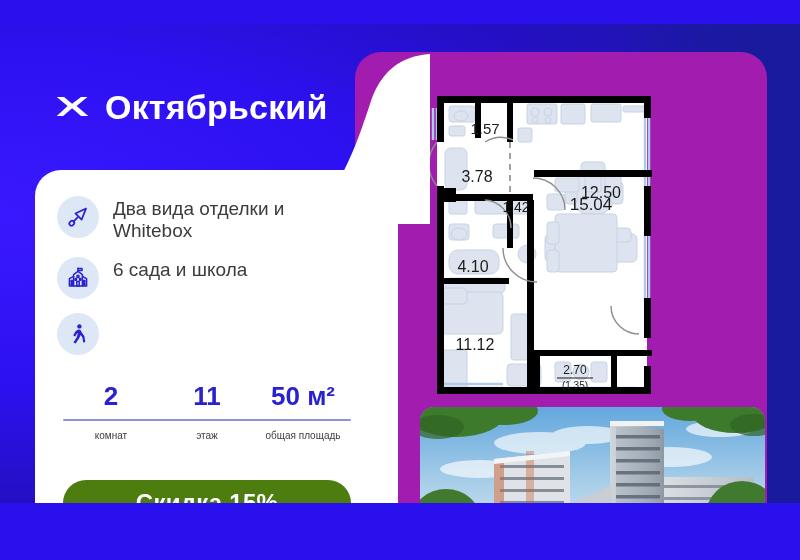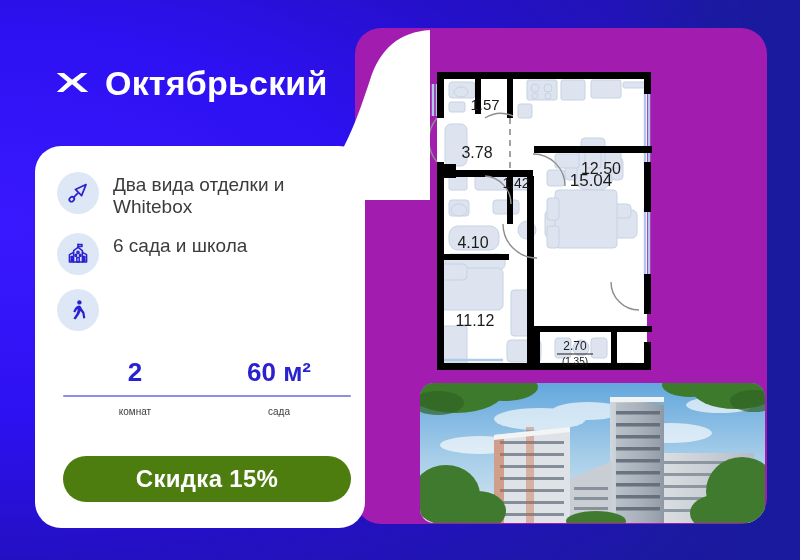--- a/index.html
+++ b/index.html
@@ -1,21 +1,21 @@
 <!DOCTYPE html>
 <html><head>
 <meta charset="utf-8">
 <style>
   html,body{margin:0;padding:0;}
   body{
     width:800px;height:560px;overflow:hidden;
     font-family:"Liberation Sans",sans-serif;
     background:#2b10ee;
   }
-  .stage{position:relative;width:800px;height:560px;overflow:hidden;}
+  .stage{position:relative;width:800px;height:479px;overflow:hidden;margin-top:24px;}
 
   
   .bg{position:absolute;inset:0;
       background:
         radial-gradient(120% 90% at 0% 40%, #3a18ff 0%, #2d11f2 38%, #2410c4 66%, #1b1a9c 100%);
   }
   .bg-dark-right{position:absolute;right:0;top:0;width:180px;height:560px;
       background:linear-gradient(90deg, rgba(26,26,158,0) 0%, rgba(26,26,158,.95) 70%, #1a1a9e 100%);}
 
   
@@ -28,21 +28,21 @@
     position:absolute;left:355px;top:28px;width:412px;height:496px;
     background:#a21caf;border-radius:26px;overflow:hidden;
   }
 
   
   .wedge{position:absolute;left:300px;top:30px;width:130px;height:170px;z-index:2;}
 
   
   .card-left{
     position:absolute;left:35px;top:146px;width:330px;height:382px;
-    background:#fff;border-radius:26px;z-index:4;
+    background:#fff;border-radius:26px;z-index:4;padding-left:33px;
   }
 
   
   .features{position:absolute;left:22px;top:26px;width:300px;}
   .feature{display:flex;align-items:flex-start;gap:14px;margin-bottom:14px;}
   .feat-ico{
     width:42px;height:42px;border-radius:50%;background:#dde7f5;
     flex:0 0 42px;display:flex;align-items:center;justify-content:center;
   }
   .feat-txt{font-size:19px;line-height:1.18;color:#3c3c3c;font-weight:400;padding-top:2px;}
@@ -398,35 +398,41 @@
       </div>
 
     </div>
 
     <div class="stats">
       <div class="stat-row">
         <div class="stat-col">
           <div class="stat-val">2</div>
         </div>
         <div class="stat-col">
+          <div class="stat-val">11</div>
+        </div>
+        <div class="stat-col">
           <div class="stat-val">
-            <span>60</span>
+            <span>50</span>
             <span>м²</span>
           </div>
         </div>
       </div>
 
       <div class="divider"></div>
 
       <div class="stat-row">
         <div class="stat-col">
           <div class="stat-lbl">комнат</div>
         </div>
         <div class="stat-col">
-          <div class="stat-lbl">сада</div>
+          <div class="stat-lbl">этаж</div>
+        </div>
+        <div class="stat-col">
+          <div class="stat-lbl">общая площадь</div>
         </div>
       </div>
     </div>
 
     <div class="discount">Скидка 15%</div>
 
   </div>
 
 </div>
 

